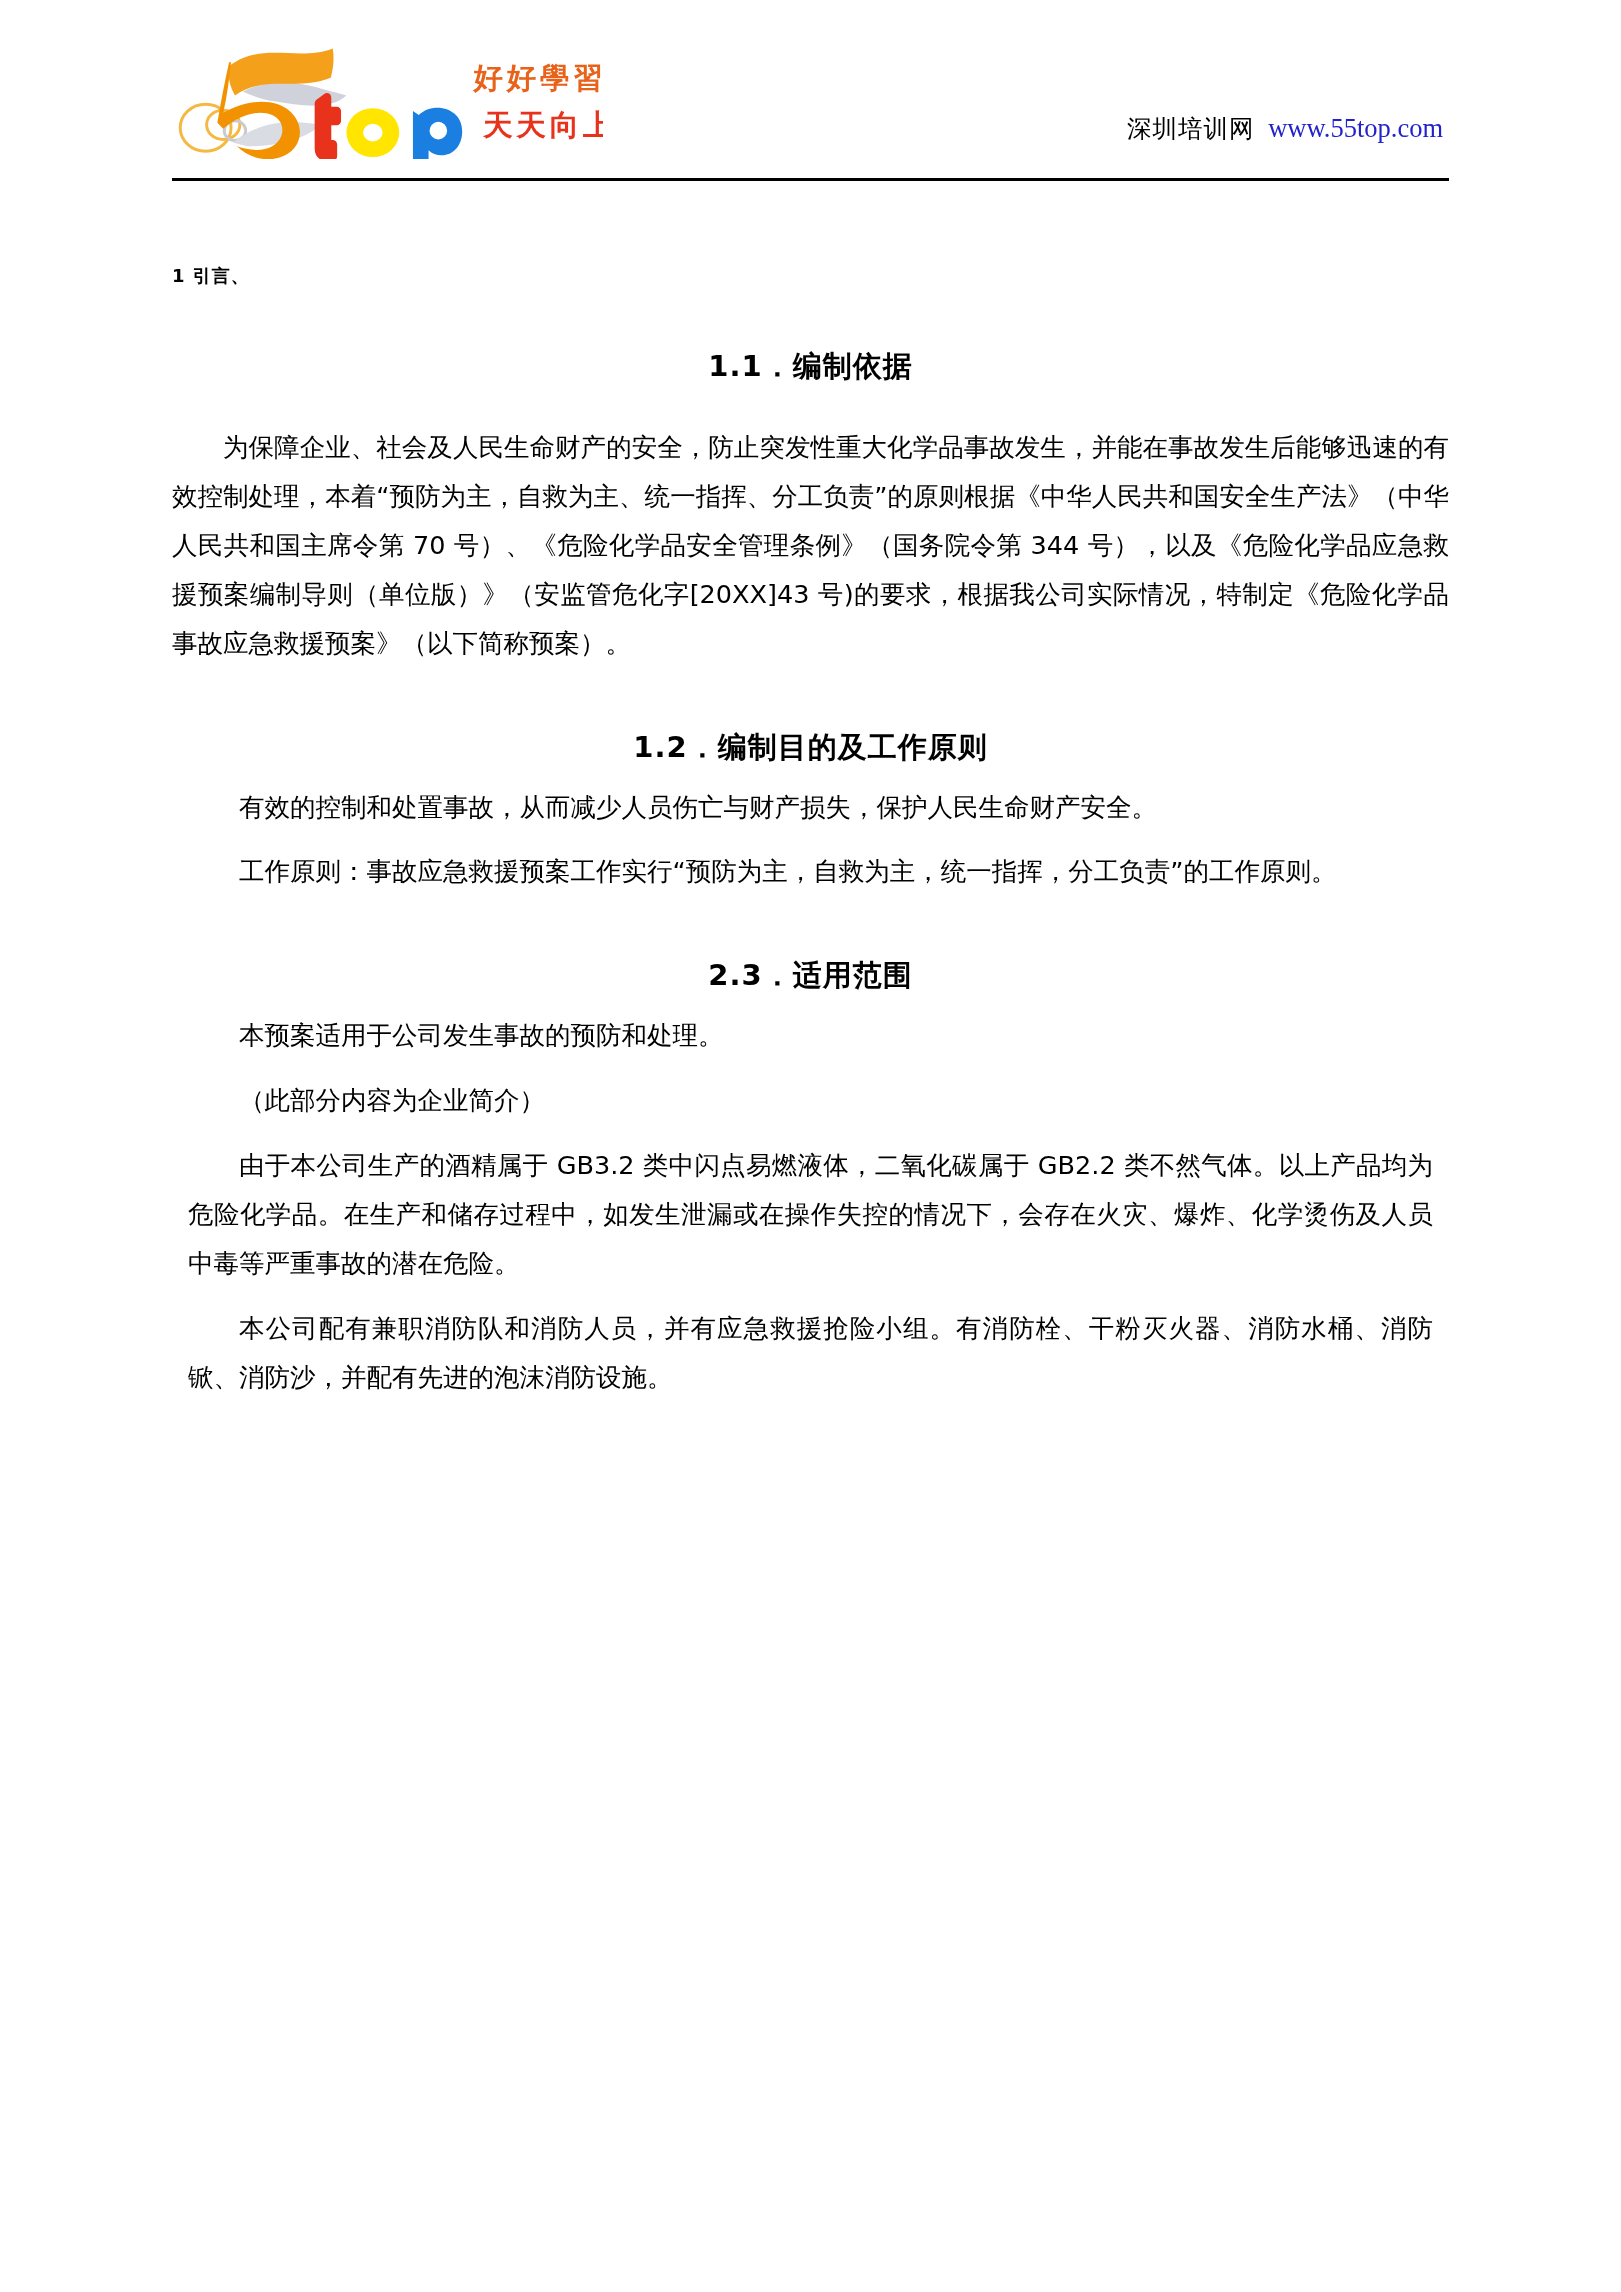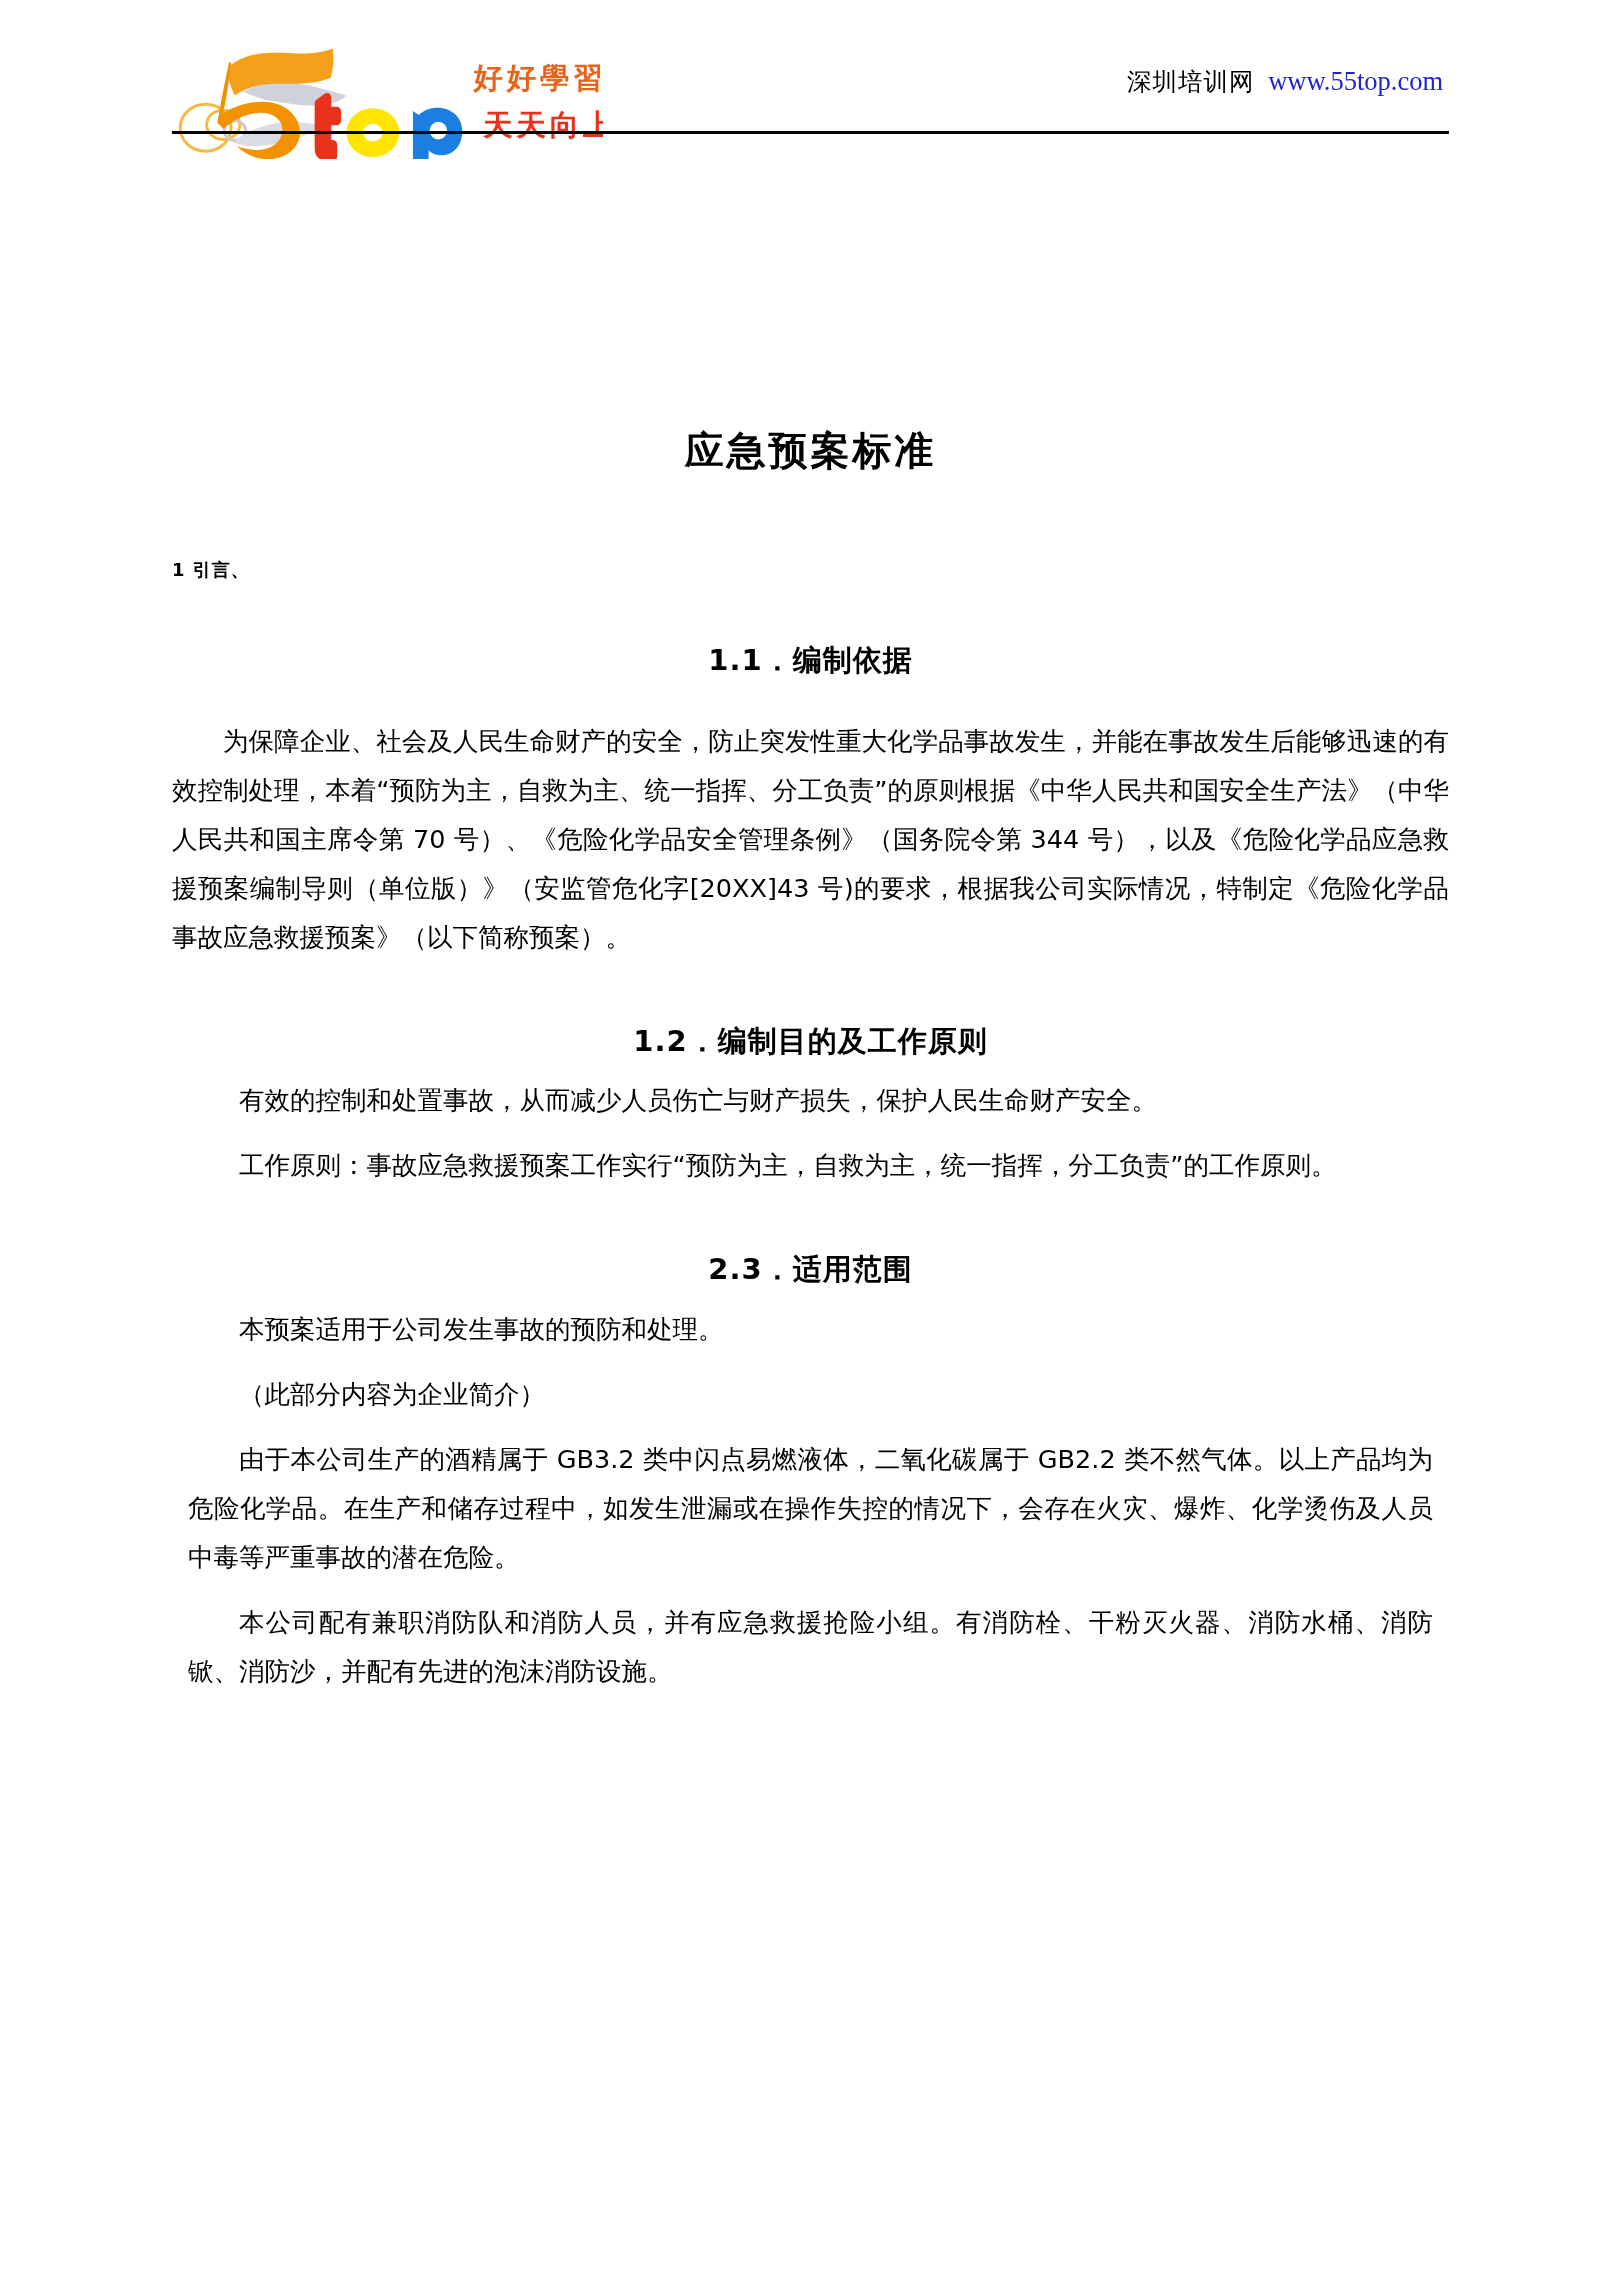--- a/index.html
+++ b/index.html
@@ -21,21 +21,21 @@
     height: 2293px;
     box-sizing: border-box;
     padding: 0;
     position: relative;
   }
 
   
   .header {
     position: relative;
     margin: 0 172px 0 172px;
-    height: 134px;
+    height: 181px;
   }
 
   .logo {
     position: absolute;
     left: 0;
     top: 27.4px;
     width: 431px;
     height: 132px;
   }
 
@@ -165,21 +165,20 @@
 
     <div class="header-right">
       <span class="header-site">深圳培训网</span><span class="header-url">www.55top.com</span>
     </div>
 
     <div class="header-rule"></div>
   </div>
 
   <div class="content">
 
-    <h1 class="doc-title">应急预案标准</h1>
 
     <h2 class="section-h1">1 引言、</h2>
 
     <h3 class="section-h2">1.1．编制依据</h3>
     <p class="body-text first-para indent">为保障企业、社会及人民生命财产的安全，防止突发性重大化学品事故发生，并能在事故发生后能够迅速的有效控制处理，本着“预防为主，自救为主、统一指挥、分工负责”的原则根据《中华人民共和国安全生产法》（中华人民共和国主席令第 70 号）、《危险化学品安全管理条例》（国务院令第 344 号），以及《危险化学品应急救援预案编制导则（单位版）》（安监管危化字[20XX]43 号)的要求，根据我公司实际情况，特制定《危险化学品事故应急救援预案》（以下简称预案）。</p>
 
     <h3 class="section-h2">1.2．编制目的及工作原则</h3>
     <div class="para-group">
       <p class="body-text first-para indent">有效的控制和处置事故，从而减少人员伤亡与财产损失，保护人民生命财产安全。</p>
       <p class="body-text indent">工作原则：事故应急救援预案工作实行“预防为主，自救为主，统一指挥，分工负责”的工作原则。</p>

